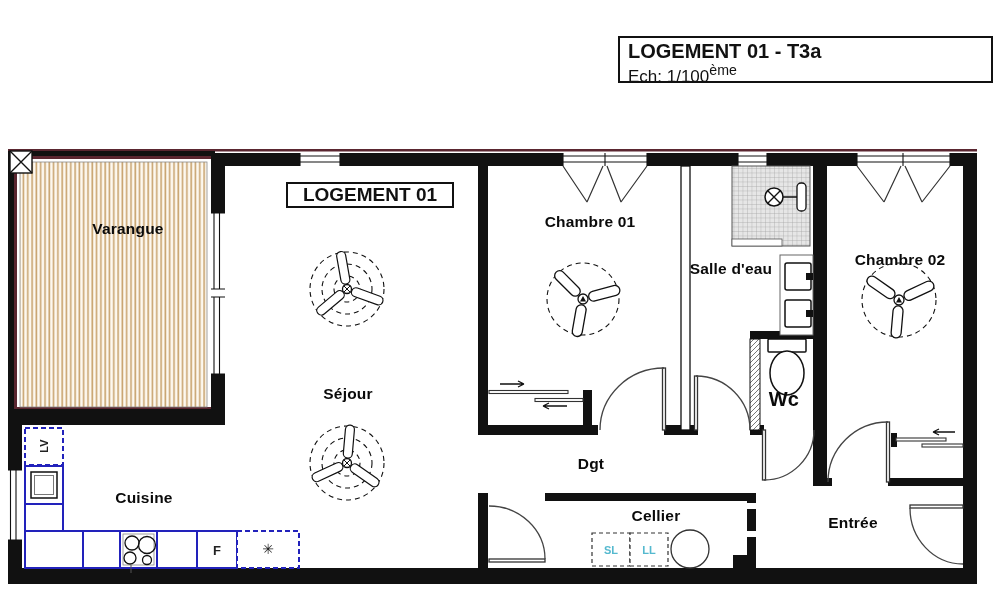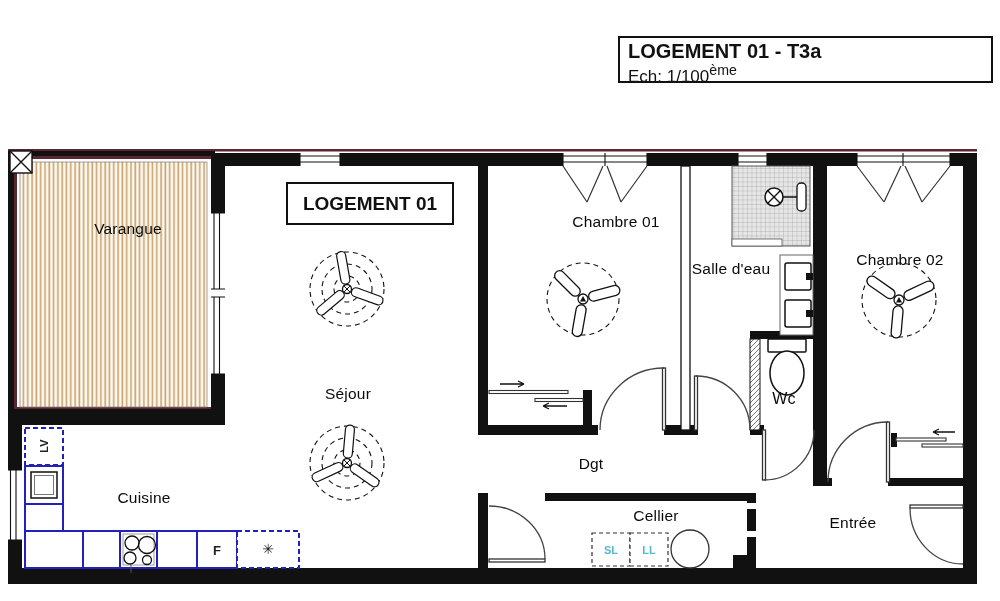--- a/index.html
+++ b/index.html
@@ -1,29 +1,29 @@
 <!DOCTYPE html>
 <html><head>
 <meta charset="utf-8">
 <style>
   html,body{margin:0;padding:0;background:#fff;}
   #stage{position:relative;width:1000px;height:601px;background:#fff;overflow:hidden;
          font-family:"Liberation Sans", sans-serif;margin-top:33px;}
   #plan-svg{position:absolute;left:0;top:0;}
-  .room-label{position:absolute;transform:translate(-50%,-50%);font-weight:normal;
+  .room-label{position:absolute;transform:translate(-50%,-50%);font-weight:bold;
               font-size:15.5px;color:#0a0a0a;white-space:nowrap;letter-spacing:.2px;}
   .small-label{position:absolute;transform:translate(-50%,-50%);font-weight:bold;
                font-size:11px;color:#222;white-space:nowrap;}
   .cyan{color:#55b9cf;}
   .rot{transform:translate(-50%,-50%) rotate(-90deg);}
   #title-block{position:absolute;left:618px;top:3px;width:375px;height:47px;
                border:2.5px solid #111;background:#fff;box-sizing:border-box;padding:1px 8px 0 8px;}
   #title-block .tb-title{font-weight:bold;font-size:20px;color:#111;line-height:24px;}
   #title-block .tb-scale{font-size:17px;color:#111;line-height:15px;}
-  #logement-box{position:absolute;left:286px;top:149px;width:168px;height:43px;
+  #logement-box{position:absolute;left:286px;top:149px;width:168px;height:26px;
                 border:2px solid #111;background:#fff;box-sizing:border-box;
                 display:flex;align-items:center;justify-content:center;
                 font-weight:bold;font-size:19px;color:#111;}
 </style>
 </head>
 <body>
 
 <div id="stage">
 
 <svg id="plan-svg" width="1000" height="601" viewBox="0 0 1000 601">
@@ -277,24 +277,24 @@
 <div id="title-block">
   <div class="tb-title">LOGEMENT 01 - T3a</div>
   <div class="tb-scale"><span>Ech: 1/100</span><sup>ème</sup></div>
 </div>
 
 <div id="logement-box">LOGEMENT 01</div>
 
 <div class="room-label" style="left:128px;top:196px;">Varangue</div>
 <div class="room-label" style="left:348px;top:361px;">Séjour</div>
 <div class="room-label" style="left:144px;top:465px;">Cuisine</div>
-<div class="room-label" style="left:616px;top:189px;">Chambre 01</div>
+<div class="room-label" style="left:590px;top:189px;">Chambre 01</div>
 <div class="room-label" style="left:731px;top:236px;">Salle d'eau</div>
 <div class="room-label" style="left:900px;top:227px;">Chambre 02</div>
-<div class="room-label" style="left:784px;top:366px;font-size:16px;">Wc</div>
+<div class="room-label" style="left:784px;top:366px;font-size:20px;">Wc</div>
 <div class="room-label" style="left:586px;top:431px;padding-left:10px;">Dgt</div>
 <div class="room-label" style="left:656px;top:483px;">Cellier</div>
 <div class="room-label" style="left:853px;top:490px;">Entrée</div>
 
 <div class="small-label rot" style="left:44px;top:413px;">LV</div>
 <div class="small-label" style="left:217px;top:517px;font-size:13px;">F</div>
 <div class="small-label" style="left:268px;top:516px;font-size:14px;font-weight:normal;">✳</div>
 <div class="small-label cyan" style="left:611px;top:517px;">SL</div>
 <div class="small-label cyan" style="left:649px;top:517px;">LL</div>
 

